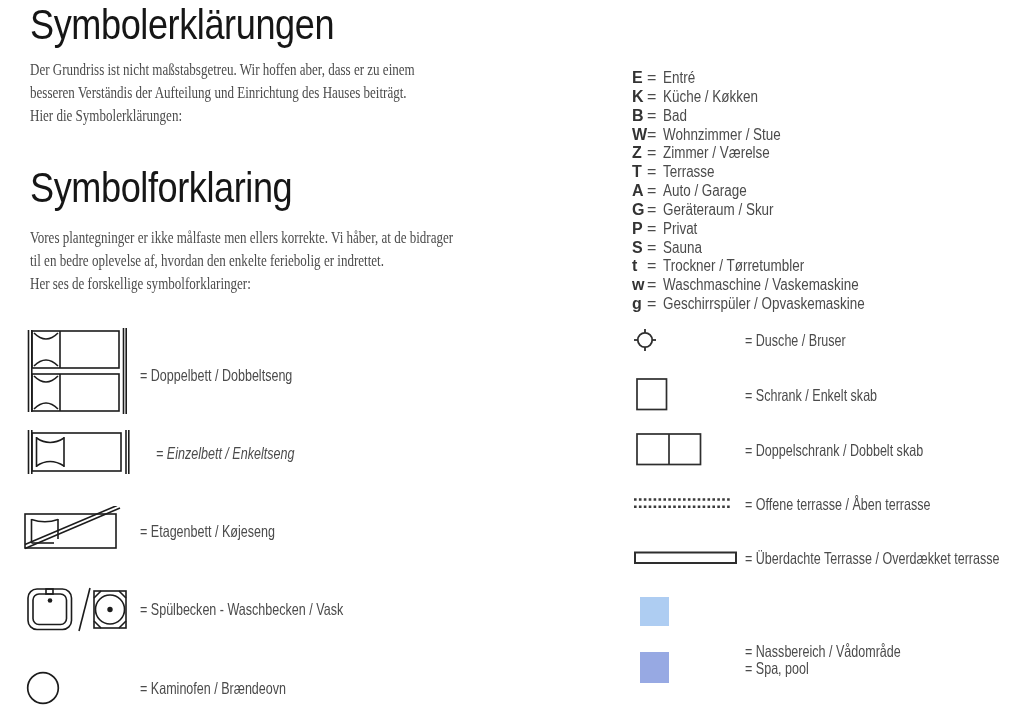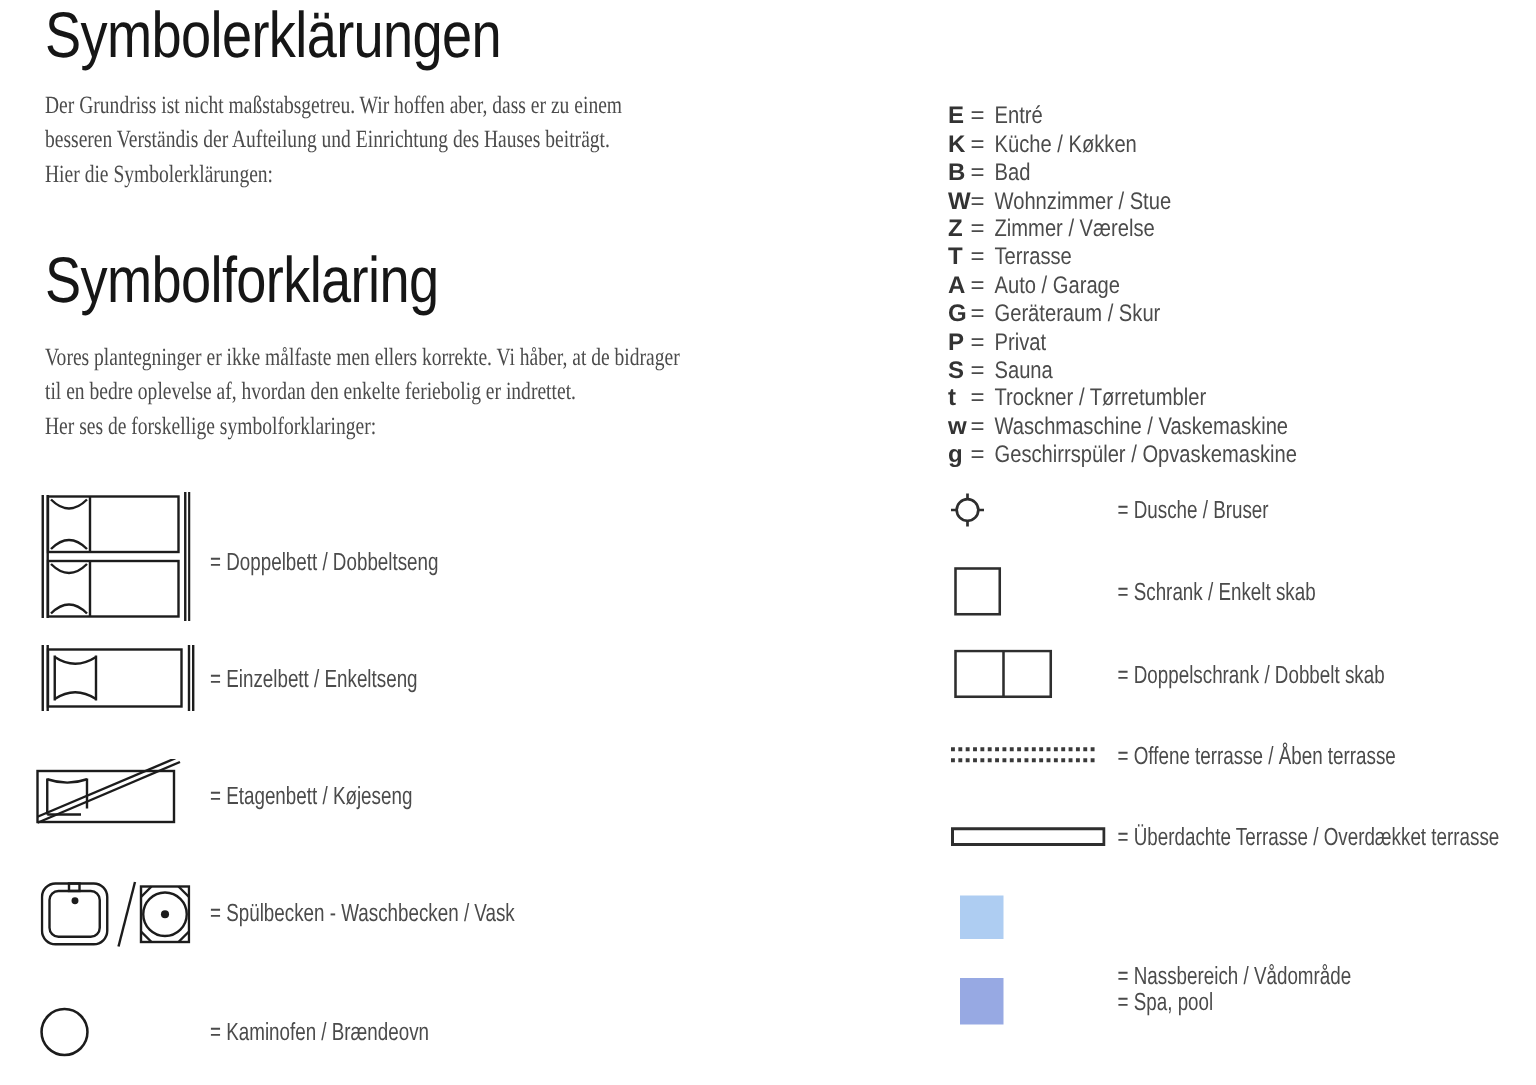--- a/index.html
+++ b/index.html
@@ -84,21 +84,21 @@
     <line x1="1.5" y1="1" x2="1.5" y2="45"></line>
       <line x1="4.8" y1="1" x2="4.8" y2="45"></line>
     <rect x="5" y="4" width="89" height="38"></rect>
     <line x1="9.5" y1="8" x2="9.5" y2="38"></line>
     <line x1="37" y1="8" x2="37" y2="38"></line>
     <path d="M9.5,9 Q23,18 37,9"></path>
     <path d="M9.5,37 Q23,28 37,37"></path>
     <line x1="99" y1="1" x2="99" y2="45"></line>
       <line x1="101.8" y1="1" x2="101.8" y2="45"></line>
   </svg>
-  <div class="sym-label" style="left:140px; top:442px;">
+  <div class="sym-label" style="left:156px; top:442px;font-style:italic;">
     <span class="cond-l">= Einzelbett / Enkeltseng</span>
   </div>
 
   <svg class="abs" style="left:24px; top:506px;" width="97" height="44" viewBox="0 0 97 44" fill="none" stroke="#1c1c1c" stroke-width="1.6">
     <rect x="1" y="8" width="91" height="34"></rect>
     <line x1="7.5" y1="13" x2="7.5" y2="37"></line>
     <line x1="34" y1="13" x2="34" y2="33"></line>
     <path d="M7.5,13.5 Q21,18 34,13.5"></path>
     <line x1="7.5" y1="37" x2="30" y2="37"></line>
     <line x1="1" y1="42.5" x2="96" y2="2"></line>

